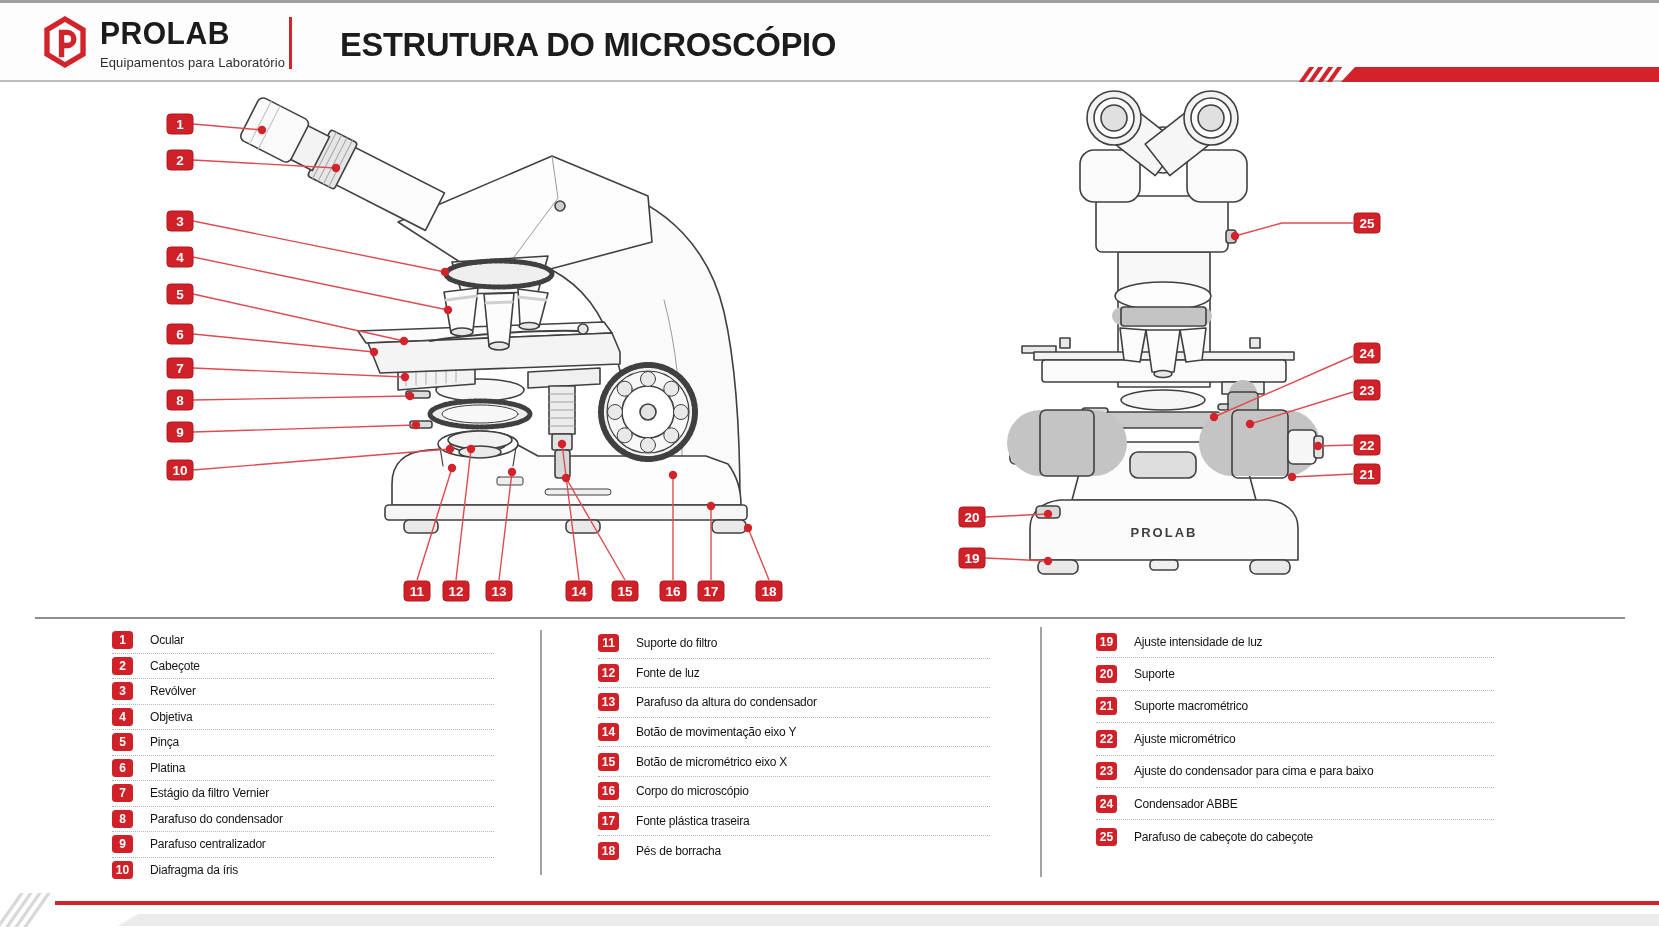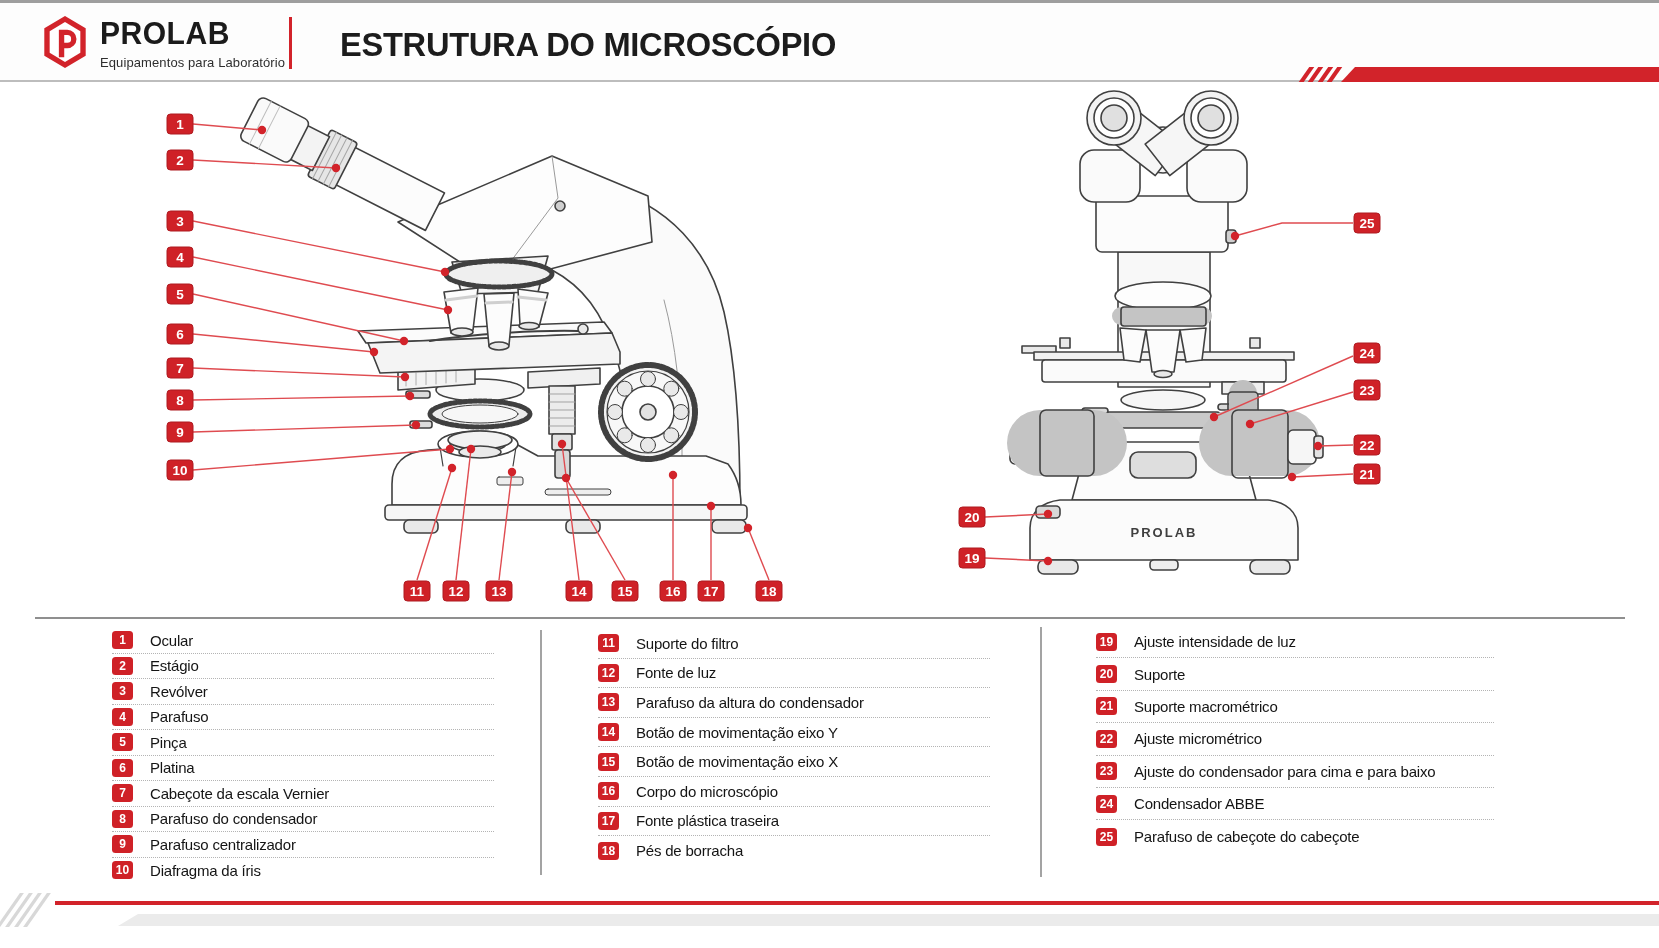--- a/index.html
+++ b/index.html
@@ -42,21 +42,21 @@
   .legend-col { position:absolute; }
   #lcol-0 { left:112px; top:628px; width:382px; }
   #lcol-1 { left:598px; top:629px; width:392px; }
   #lcol-2 { left:1096px; top:626px; width:398px; }
   .lg-row { display:flex; align-items:center; border-bottom:1px dotted #b4b4b4; }
   #lcol-0 .lg-row { height:25.5px; }
   #lcol-1 .lg-row { height:29.6px; }
   #lcol-2 .lg-row { height:32.4px; }
   .lg-row:last-child { border-bottom:none; }
   .lg-badge { flex:0 0 auto; width:21px; height:18px; background:#cf2127; border-radius:3.5px; color:#fff; font-size:12px; font-weight:bold; display:flex; align-items:center; justify-content:center; margin-right:17px; }
-  .lg-label { font-size:15px; color:#141414; font-weight:500; letter-spacing:-0.2px; white-space:nowrap; }
+  .lg-label { font-size:12px; color:#141414; font-weight:500; letter-spacing:-0.2px; white-space:nowrap; }
 
   
   .footer-stripes { position:absolute; left:8px; top:893px; display:flex; }
   .footer-stripes i { display:block; width:4px; height:34px; background:#d8d8d8; margin-right:5px; transform:skewX(-35deg); }
   .footer-red { position:absolute; left:55px; top:901px; width:1604px; height:4px; background:#d2232a; }
   .footer-band { position:absolute; left:118px; top:914px; width:1541px; height:12px; background:#ebebeb; clip-path:polygon(20px 0, 100% 0, 100% 100%, 0 100%); }
 </style>
 </head>
 <body>
 
@@ -317,41 +317,41 @@
 <div class="legend-divider" id="div-1"></div>
 <div class="legend-divider" id="div-2"></div>
 <section>
   <div class="legend-col" id="lcol-0">
       <div class="lg-row">
         <span class="lg-badge">1</span>
         <span class="lg-label">Ocular</span>
       </div>
       <div class="lg-row">
         <span class="lg-badge">2</span>
-        <span class="lg-label">Estágio</span>
+        <span class="lg-label">Cabeçote</span>
       </div>
       <div class="lg-row">
         <span class="lg-badge">3</span>
         <span class="lg-label">Revólver</span>
       </div>
       <div class="lg-row">
         <span class="lg-badge">4</span>
-        <span class="lg-label">Parafuso</span>
+        <span class="lg-label">Objetiva</span>
       </div>
       <div class="lg-row">
         <span class="lg-badge">5</span>
         <span class="lg-label">Pinça</span>
       </div>
       <div class="lg-row">
         <span class="lg-badge">6</span>
         <span class="lg-label">Platina</span>
       </div>
       <div class="lg-row">
         <span class="lg-badge">7</span>
-        <span class="lg-label">Cabeçote da escala Vernier</span>
+        <span class="lg-label">Estágio da filtro Vernier</span>
       </div>
       <div class="lg-row">
         <span class="lg-badge">8</span>
         <span class="lg-label">Parafuso do condensador</span>
       </div>
       <div class="lg-row">
         <span class="lg-badge">9</span>
         <span class="lg-label">Parafuso centralizador</span>
       </div>
       <div class="lg-row">
@@ -371,21 +371,21 @@
       <div class="lg-row">
         <span class="lg-badge">13</span>
         <span class="lg-label">Parafuso da altura do condensador</span>
       </div>
       <div class="lg-row">
         <span class="lg-badge">14</span>
         <span class="lg-label">Botão de movimentação eixo Y</span>
       </div>
       <div class="lg-row">
         <span class="lg-badge">15</span>
-        <span class="lg-label">Botão de movimentação eixo X</span>
+        <span class="lg-label">Botão de micrométrico eixo X</span>
       </div>
       <div class="lg-row">
         <span class="lg-badge">16</span>
         <span class="lg-label">Corpo do microscópio</span>
       </div>
       <div class="lg-row">
         <span class="lg-badge">17</span>
         <span class="lg-label">Fonte plástica traseira</span>
       </div>
       <div class="lg-row">

